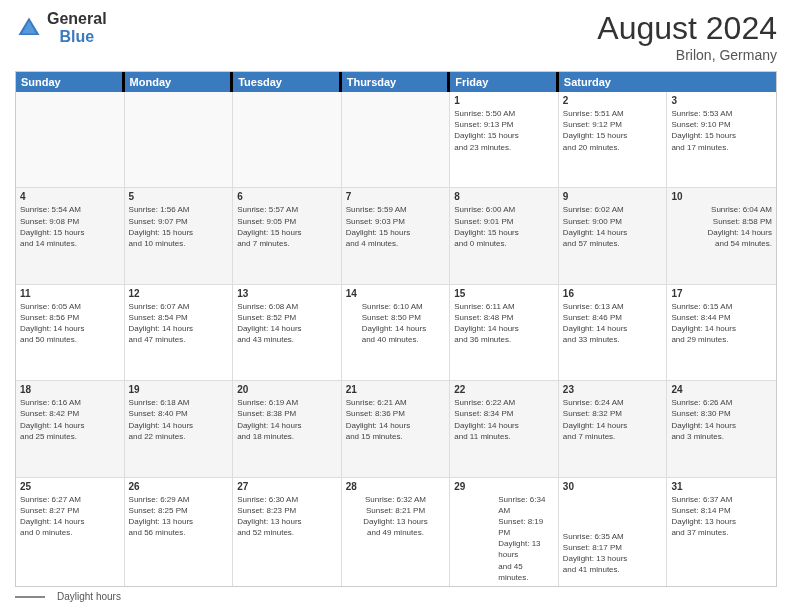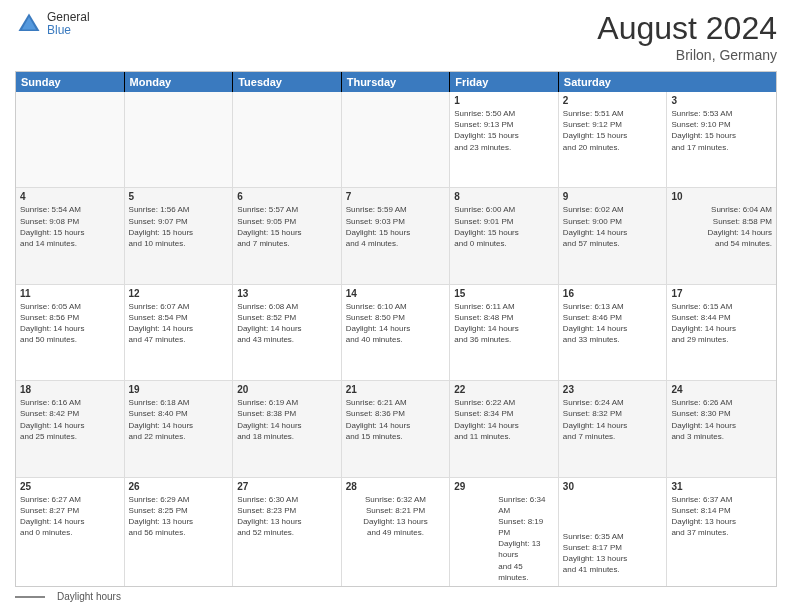--- a/index.html
+++ b/index.html
@@ -22,23 +22,24 @@
       justify-content: space-between;
       align-items: flex-start;
       margin-bottom: 8px;
     }
     .logo {
       display: flex;
       align-items: center;
       gap: 4px;
     }
     .logo-text {
-      font-size: 12px;
-      font-weight: normal;
+      font-size: 16px;
+      font-weight: bold;
       line-height: 1.1;
+      text-align: center;
     }
     .logo-general { color: #333; }
     .logo-blue { color: #3a7abf; }
     .logo-icon {
       width: 28px;
       height: 28px;
     }
     .title-block {
       text-align: right;
     }
@@ -60,21 +61,21 @@
     .cal-header {
       display: grid;
       grid-template-columns: repeat(7, 1fr);
       background: #3a7abf;
     }
     .cal-header-cell {
       color: #fff;
       font-size: 11px;
       font-weight: bold;
       padding: 4px 5px;
-      border-right: 1px solid #000000;
+      border-right: 3px solid #000000;
     }
     .cal-header-cell:last-child { border-right: none; }
     .cal-body {
       flex: 1;
       display: flex;
       flex-direction: column;
     }
     .cal-row {
       display: grid;
       grid-template-columns: repeat(7, 1fr);
@@ -247,21 +248,21 @@
           </div>
           <div class="cal-cell">
             <div class="day-num">13</div>
             <div class="day-info" style="white-space: pre-line;">Sunrise: 6:08 AM
 Sunset: 8:52 PM
 Daylight: 14 hours
 and 43 minutes.</div>
           </div>
           <div class="cal-cell">
             <div class="day-num">14</div>
-            <div class="day-info" style="white-space: pre-line;">Sunrise: 6:10 AM
+            <div class="day-info" style="white-space: pre-line; margin-left: 16px;">Sunrise: 6:10 AM
 Sunset: 8:50 PM
 Daylight: 14 hours
 and 40 minutes.</div>
           </div>
           <div class="cal-cell">
             <div class="day-num">15</div>
             <div class="day-info" style="white-space: pre-line;">Sunrise: 6:11 AM
 Sunset: 8:48 PM
 Daylight: 14 hours
 and 36 minutes.</div>

